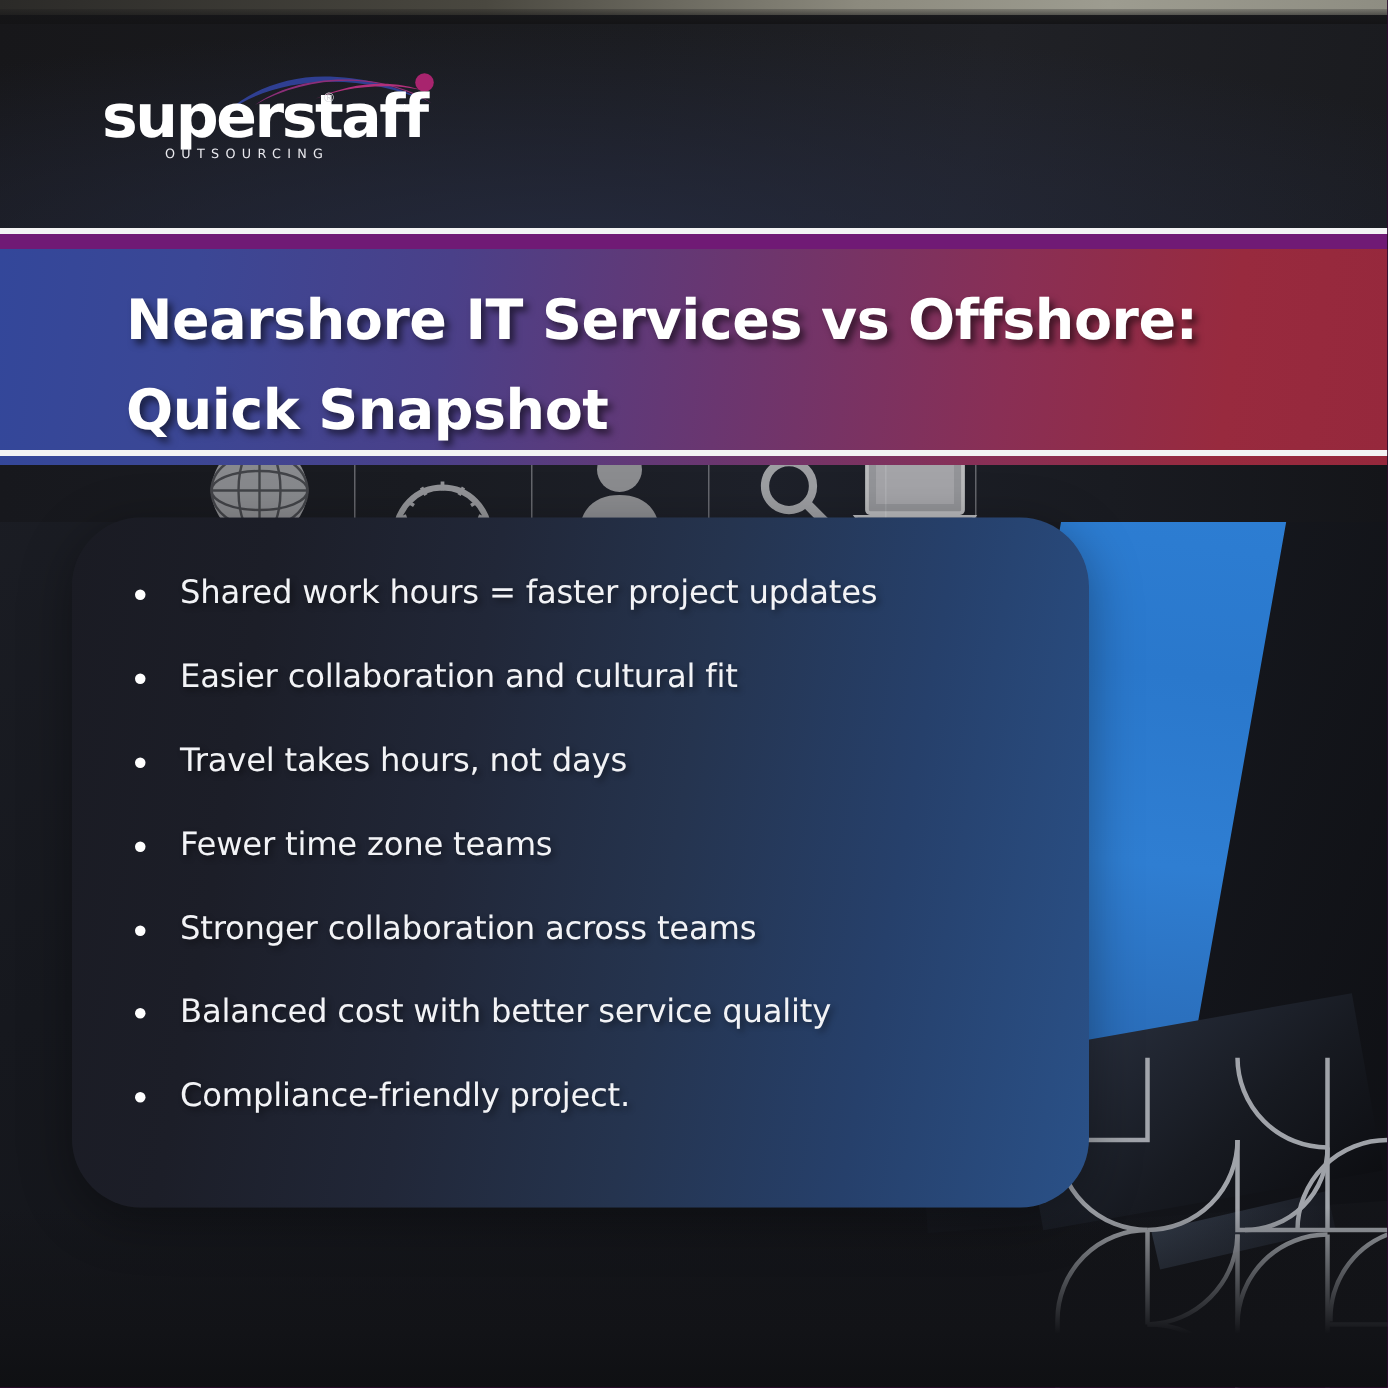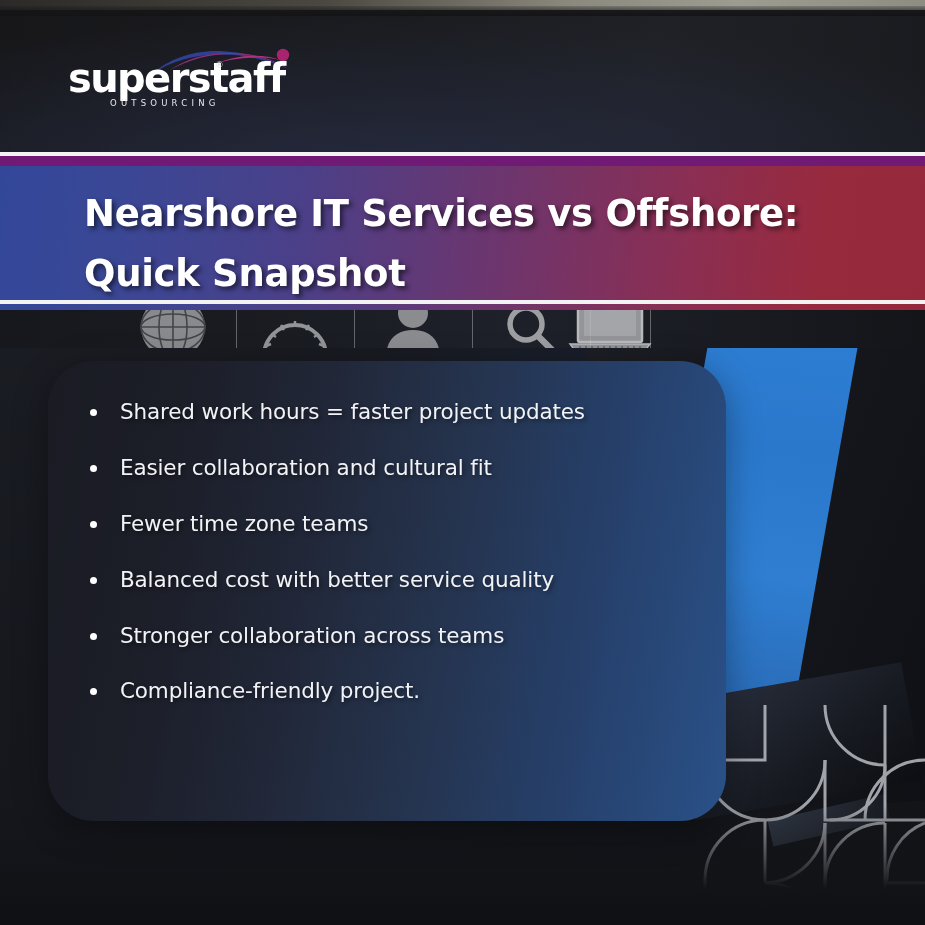--- a/index.html
+++ b/index.html
@@ -130,21 +130,20 @@
     position:absolute;right:0;bottom:0;width:250px;height:220px;z-index:2;opacity:.85;
   }
 
   
   .card{
     position:absolute;left:48px;top:345px;width:678px;height:460px;
     border-radius:46px;
     background:linear-gradient(100deg,#1a1b23 0%,#1c1e28 18%,#212738 38%,#25344f 58%,#26406b 78%,#2a5188 100%);
     z-index:3;
     box-shadow:0 8px 34px rgba(0,0,0,.35);
-    margin-top:16px;
   }
   .bullets{
     position:absolute;left:36px;top:38px;width:610px;
     list-style:none;margin:0;padding:0;
   }
   .bullets li{
     position:relative;
     padding-left:36px;
     margin:0 0 29px 0;
     color:#f2f3f6;
@@ -294,20 +293,21 @@
       <div class="banner-title">Nearshore IT Services vs Offshore:
 Quick Snapshot</div>
     </div>
     <div class="banner-rule-bot"></div>
   </div>
 
   <div class="card">
     <ul class="bullets">
       <li>Shared work hours = faster project updates</li>
       <li>Easier collaboration and cultural fit</li>
+      <li>Travel takes hours, not days</li>
       <li>Fewer time zone teams</li>
+      <li>Stronger collaboration across teams</li>
       <li>Balanced cost with better service quality</li>
-      <li>Stronger collaboration across teams</li>
       <li>Compliance-friendly project.</li>
     </ul>
   </div>
 
 </div>
 
 </body></html>

